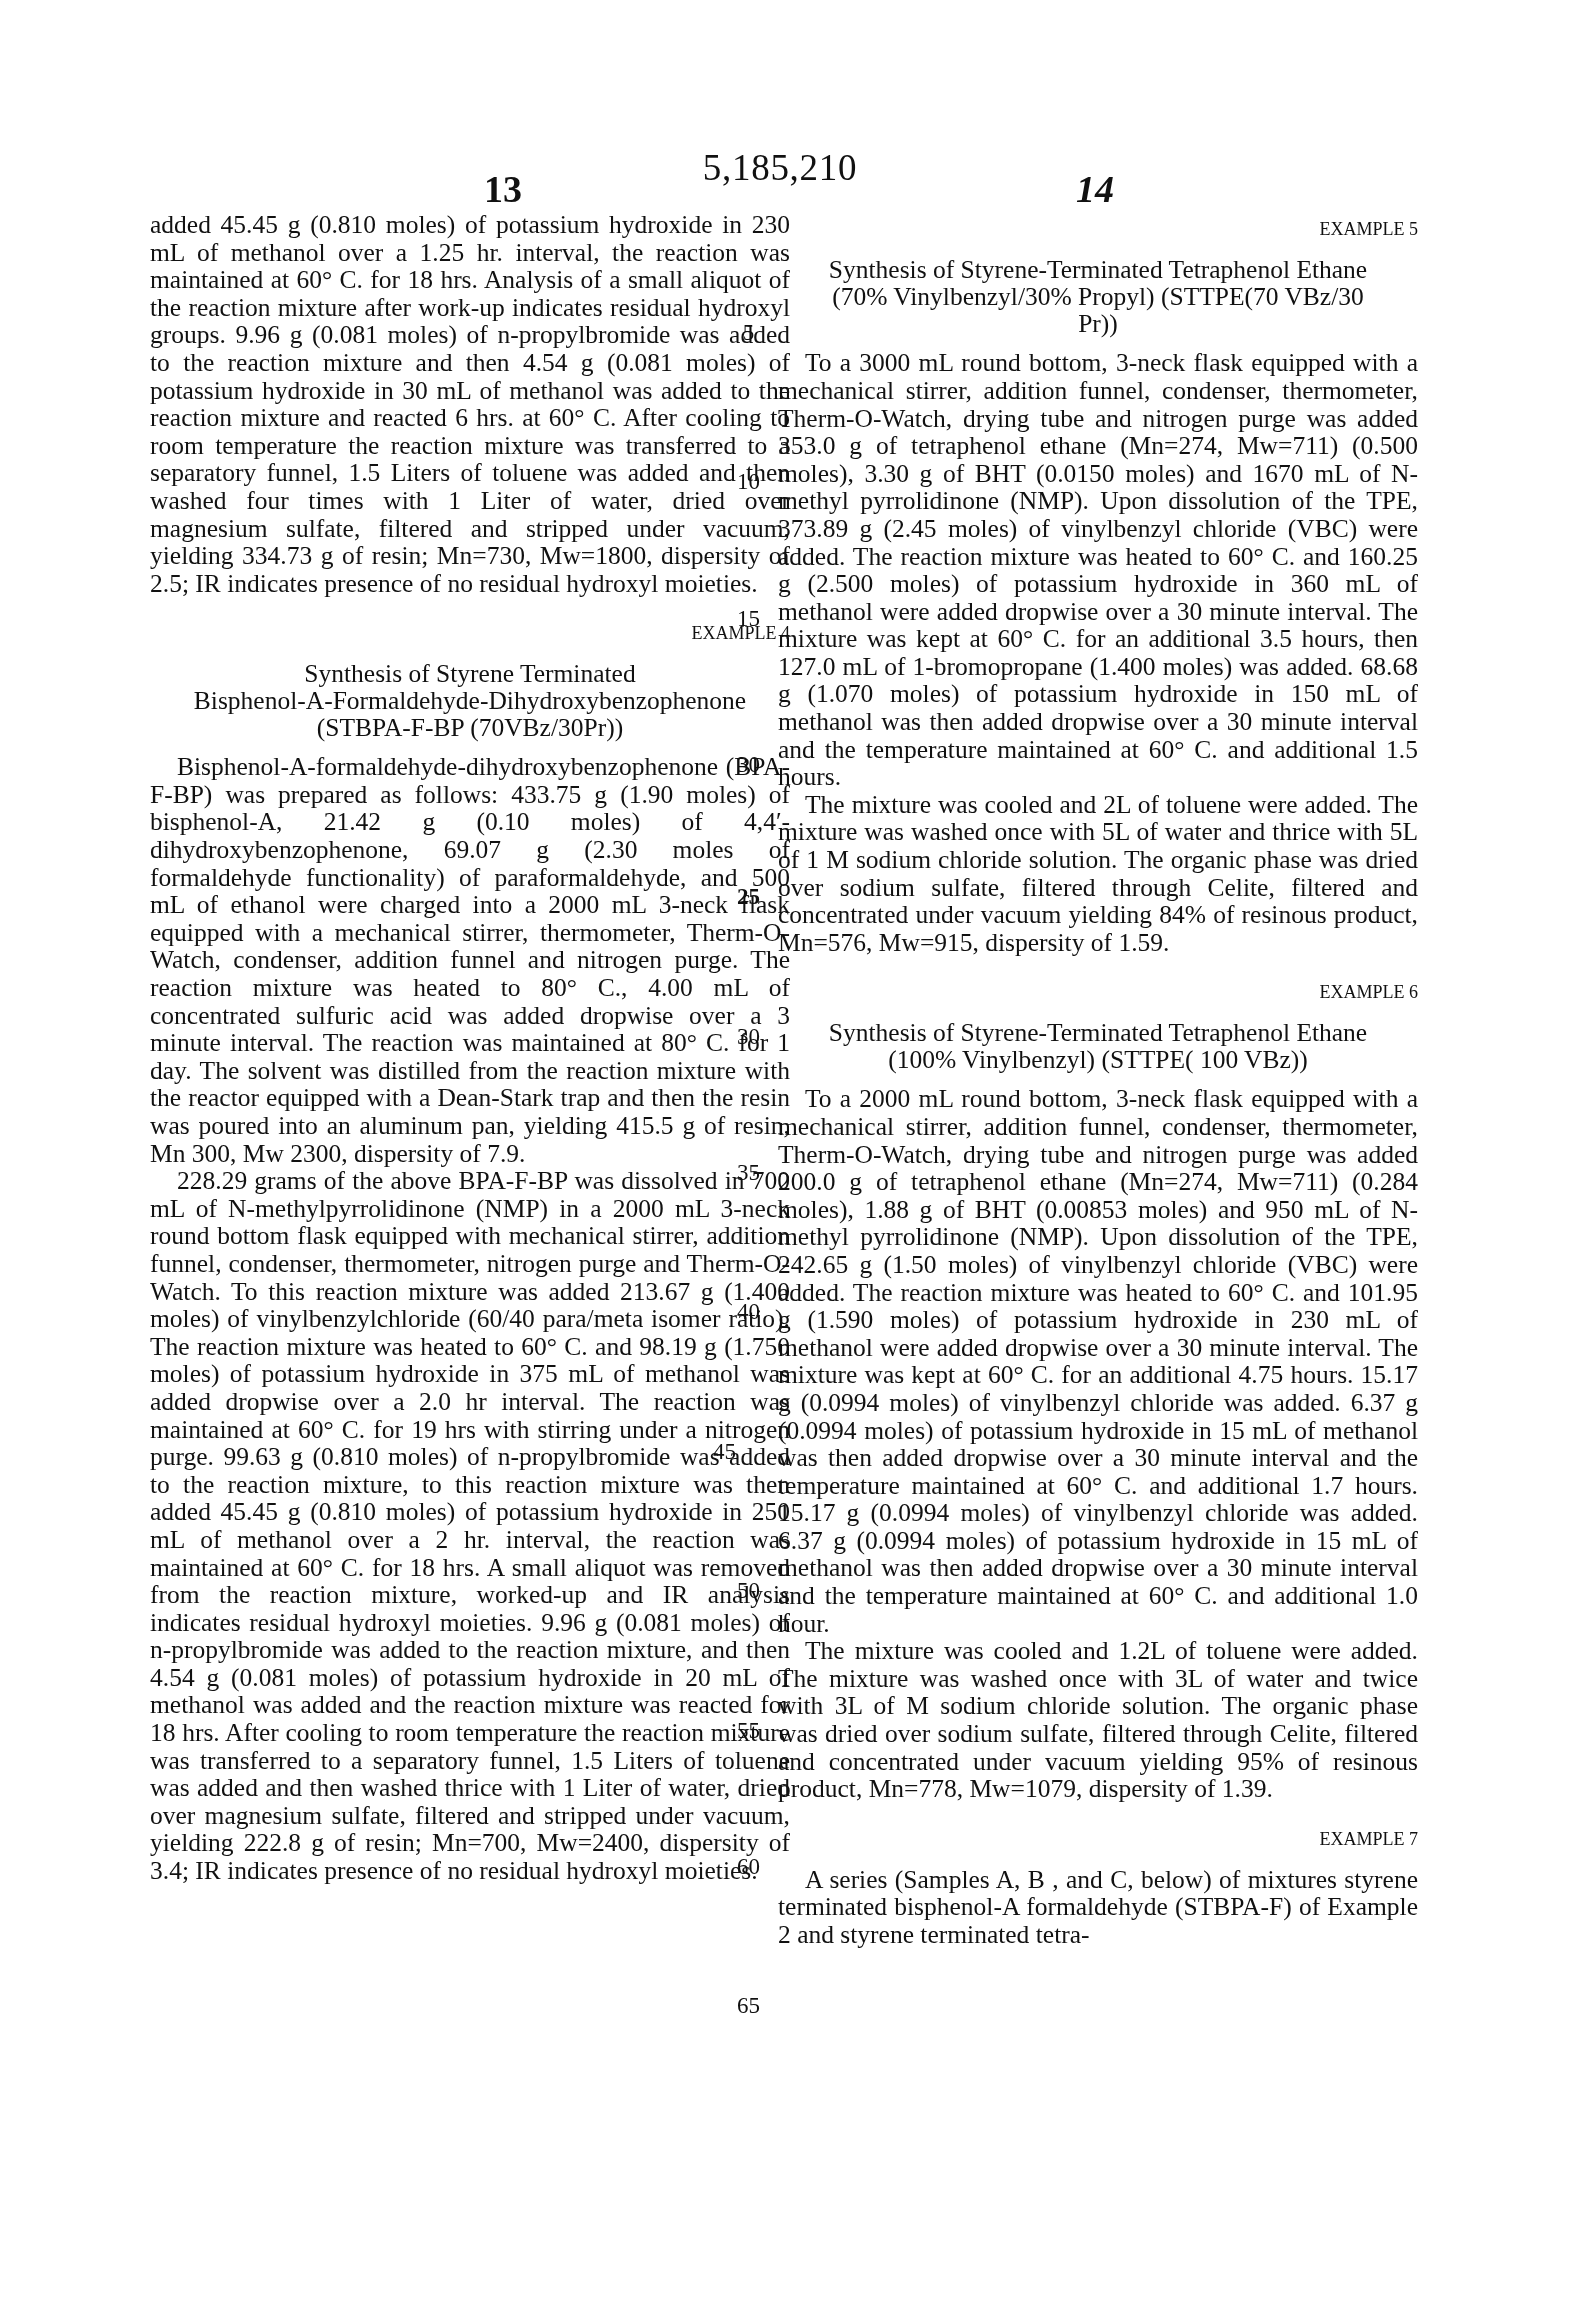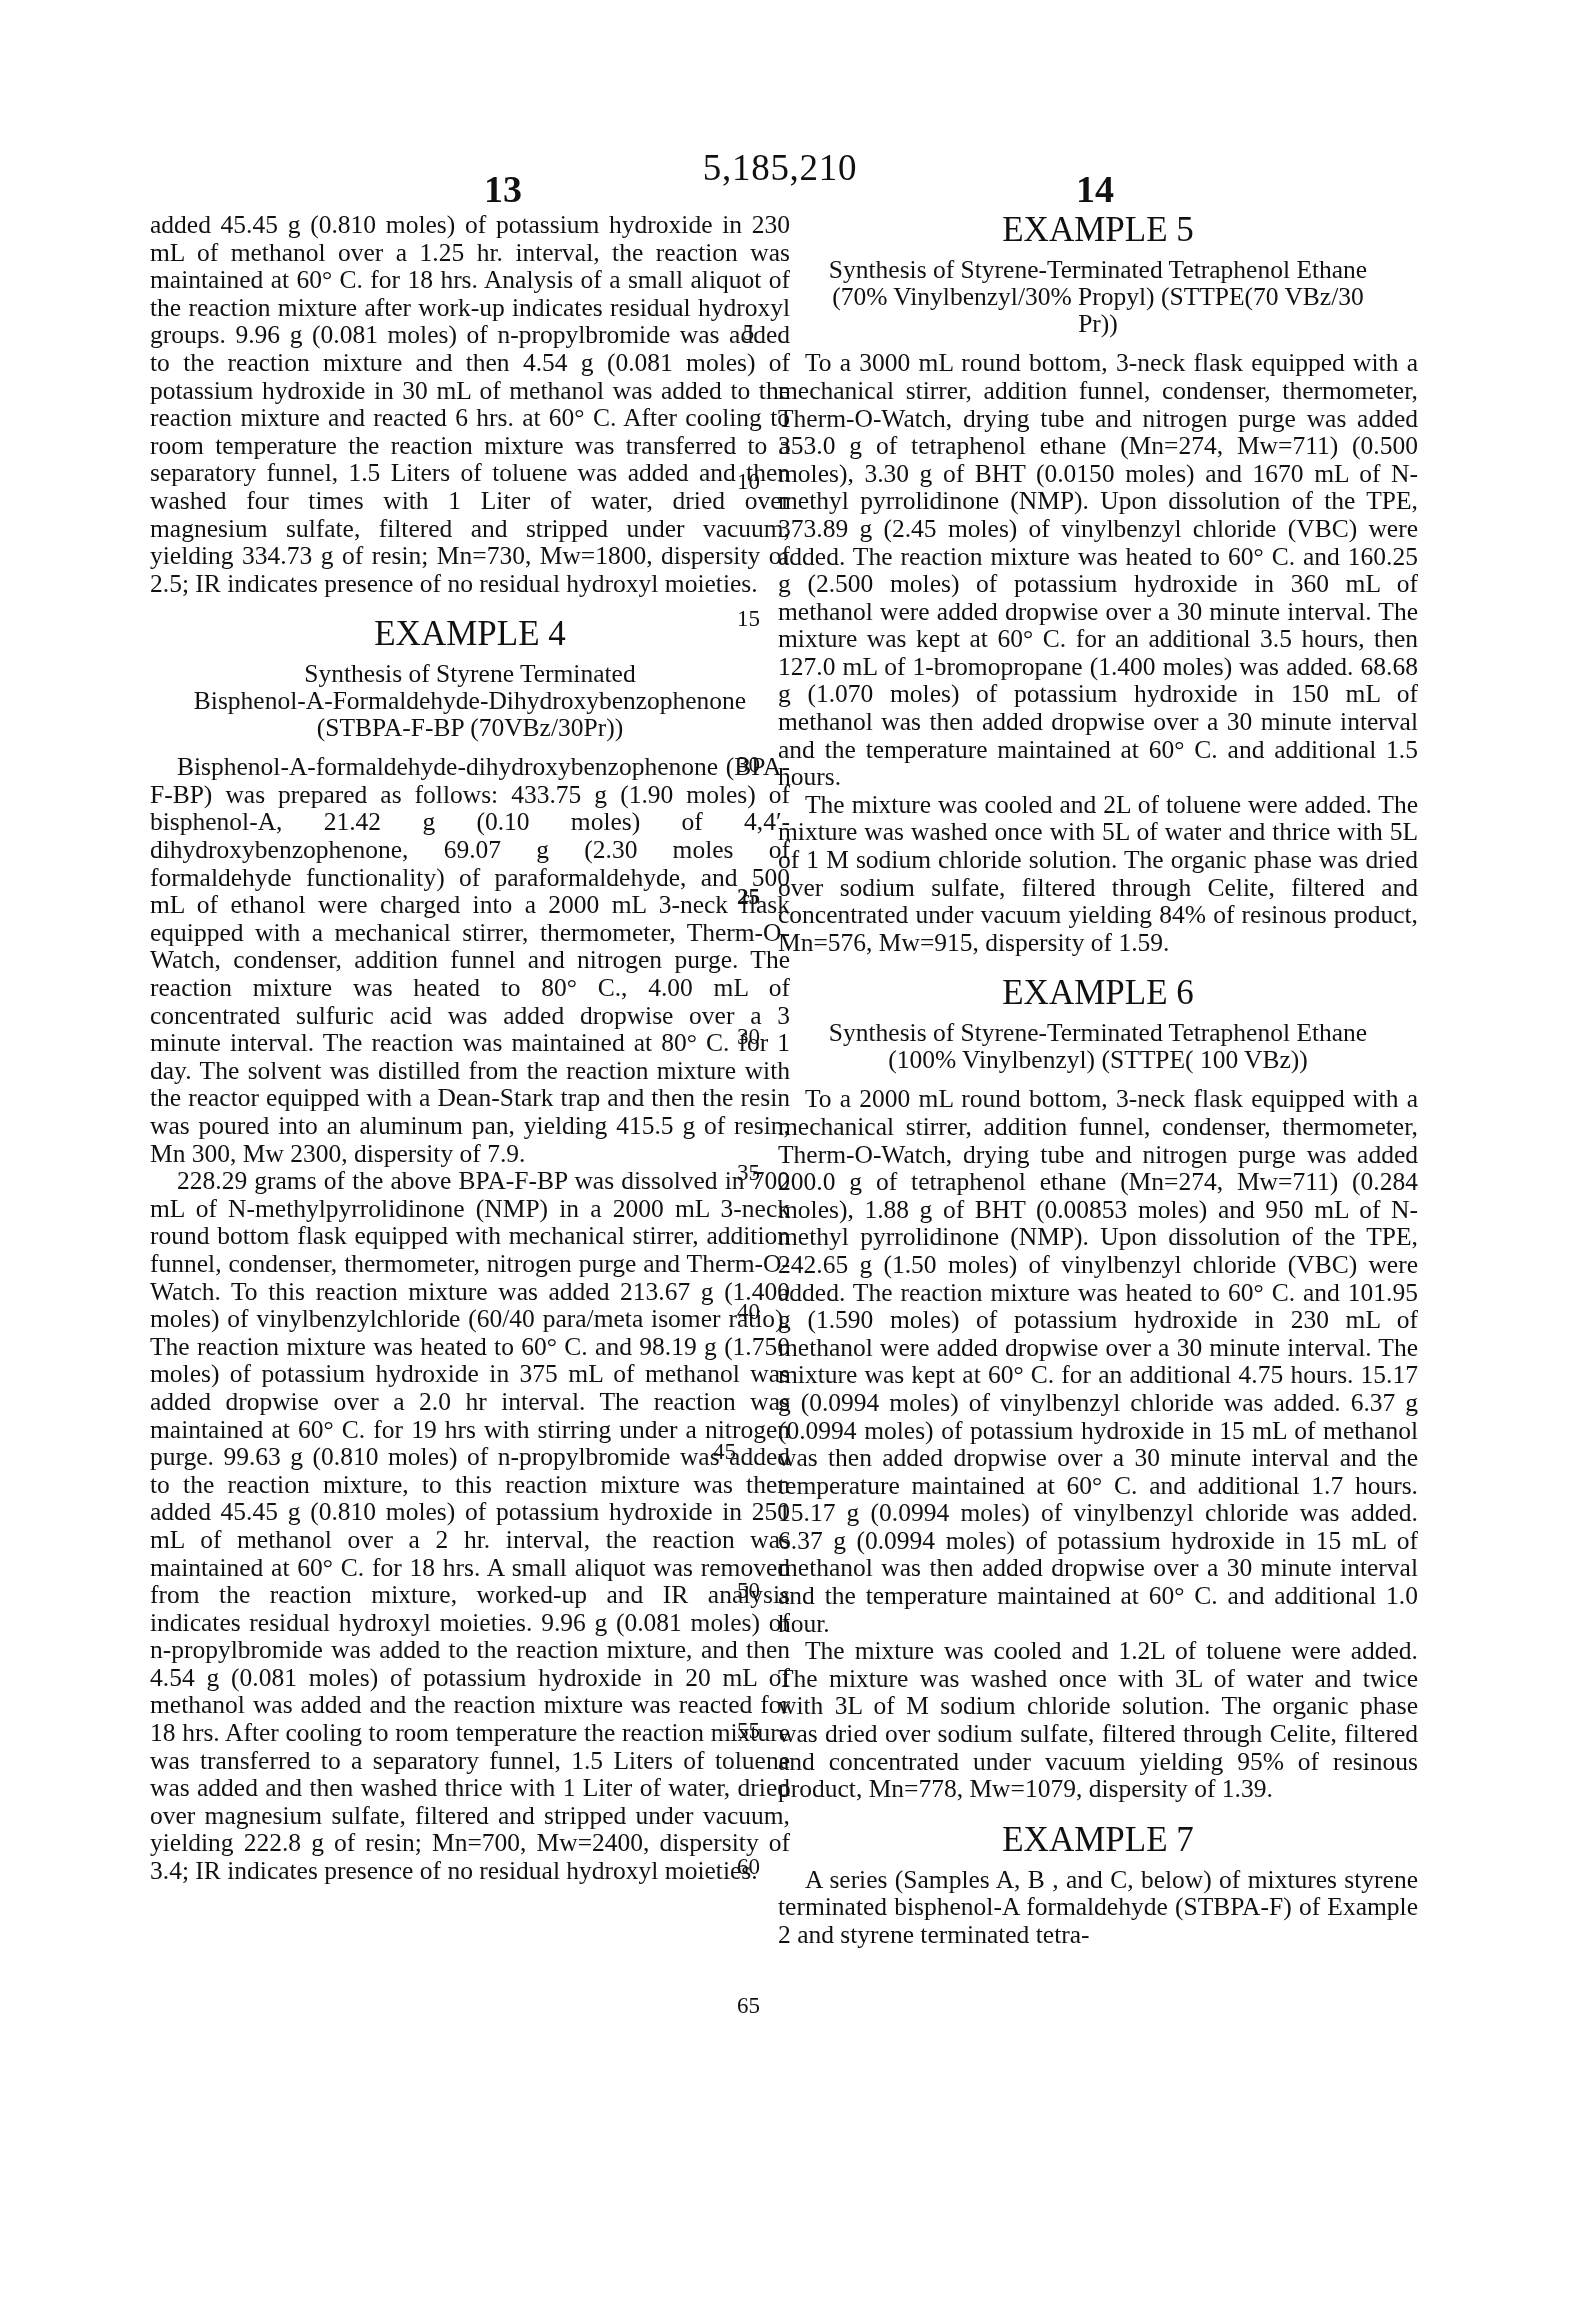--- a/index.html
+++ b/index.html
@@ -8,33 +8,33 @@
     font-family: "Liberation Serif", "DejaVu Serif", serif; color: #111;
   }
   .patno {
     position: absolute; top: 146px; left: 0; width: 1560px; text-align: center;
     font-size: 37px; letter-spacing: 0.7px;
   }
   .pageno {
     position: absolute; top: 167px; font-size: 38px; font-weight: bold; text-align: center; width: 136px;
   }
   .pageno.left { left: 435px; }
-  .pageno.right { left: 1027px; }
+  .pageno.right { left: 1027px; font-style: italic; }
 
   .col {
     position: absolute; top: 211px; width: 640px;
     font-size: 25.5px; line-height: 27.6px; text-align: justify;
   }
   .col.left { left: 150px; }
   .col.right { left: 778px; top: 211px; }
 
   .col p { margin: 0; text-indent: 0; }
   .col p.indent { text-indent: 27px; }
   .col .ex-head {
-    text-align: center; margin: 23px 0 12.2px 0; font-size: 35px;
+    text-align: right; margin: 23px 0 12.2px 0; font-size: 18px;
   }
   .col .ex-head.first { margin-top: 5.4px; }
   .col .ex-title {
     text-align: center; margin: 0 0 12.2px 0; line-height: 27px;
   }
 
   .line-nums { position: absolute; left: 0; top: 0; width: 1578px; height: 2319px; pointer-events: none; }
   .ln {
     position: absolute; font-size: 23px; width: 41px; text-align: center;
   }

